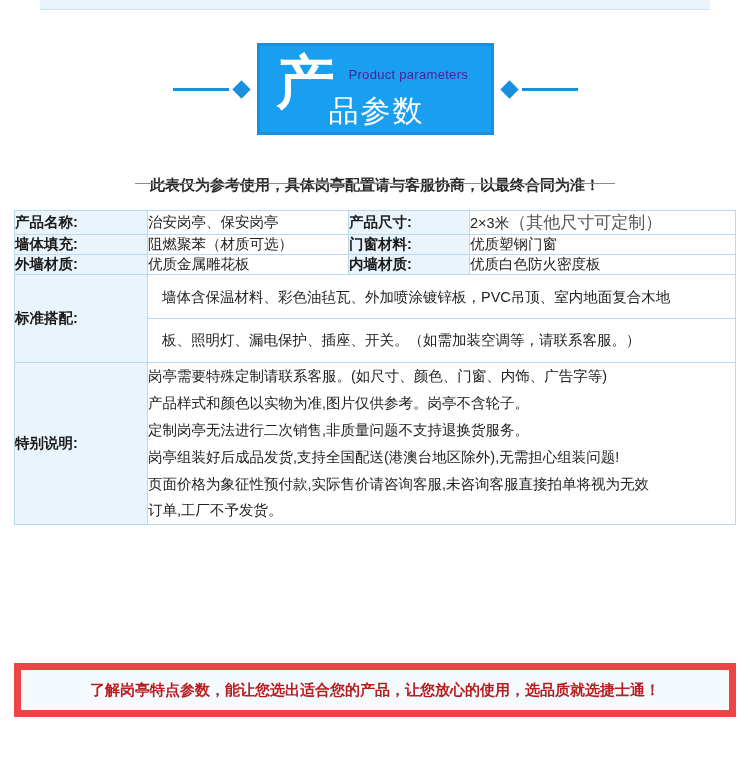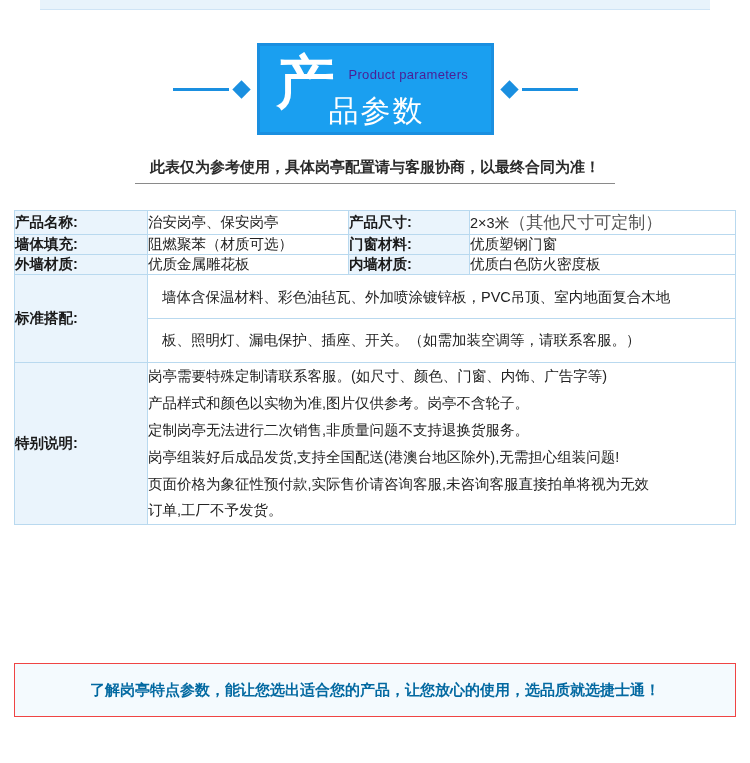--- a/index.html
+++ b/index.html
@@ -94,21 +94,21 @@
     top: 42px;
     font-size: 30px;
     font-weight: normal;
     color: #ffffff;
     letter-spacing: 2px;
   }
 
   
   .note {
     position: absolute;
-    top: 158px;
+    top: 176px;
     left: 0;
     width: 750px;
     text-align: center;
     font-size: 15px;
     color: #2a2a2a;
     font-weight: bold;
   }
   .note-underline {
     position: absolute;
     top: 183px;
@@ -173,28 +173,28 @@
     padding-top: 16px;
   }
 
   
   .bottom-box {
     position: absolute;
     left: 14px;
     top: 663px;
     width: 722px;
     height: 54px;
-    border: 1px solid #ef4444;
+    border: 7px solid #ef4444;
     background: #f4fafe;
     box-sizing: border-box;
     display: flex;
     align-items: center;
     justify-content: center;
     font-size: 15px;
-    color: #0369a1;
+    color: #b91c1c;
     font-weight: bold;
   }
 </style>
 </head>
 <body>
 
 <div class="top-bar"></div>
 
 <div class="banner-wrap">
   <div class="dash-left"></div>

